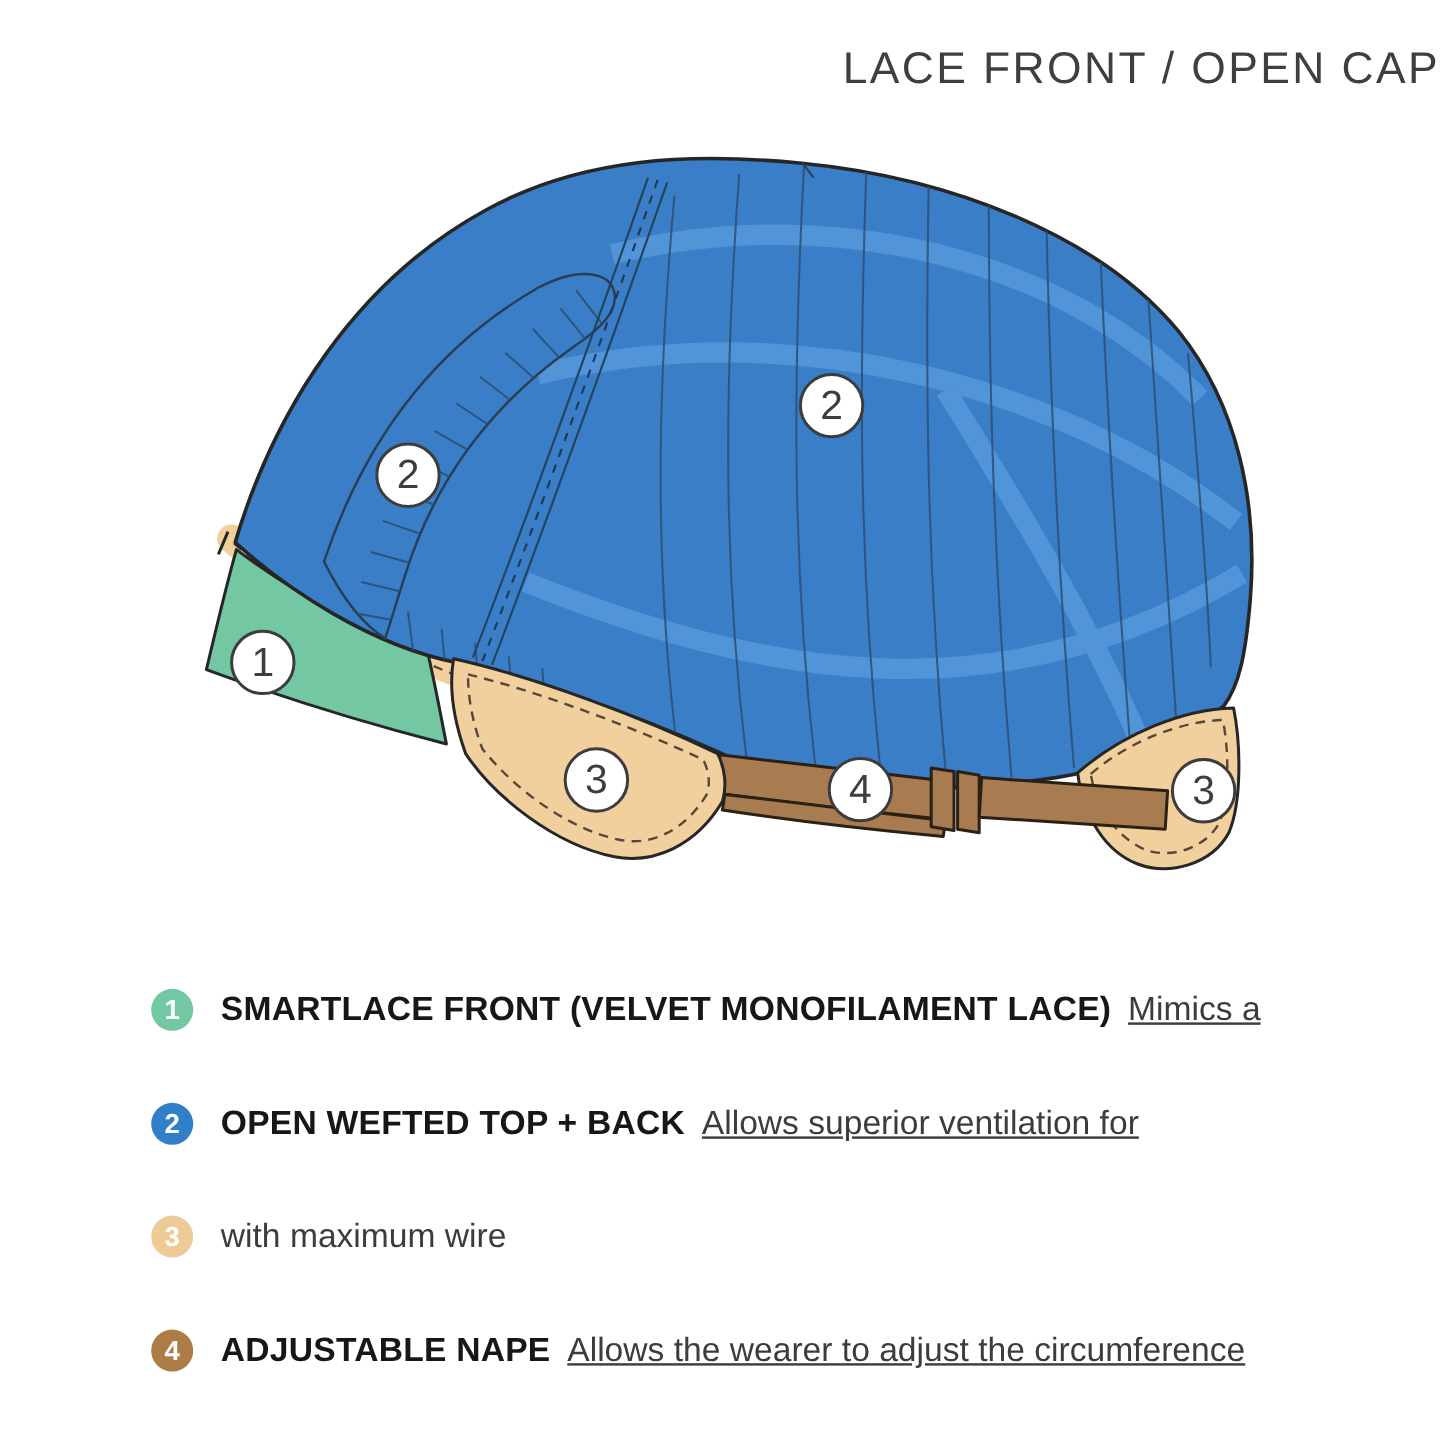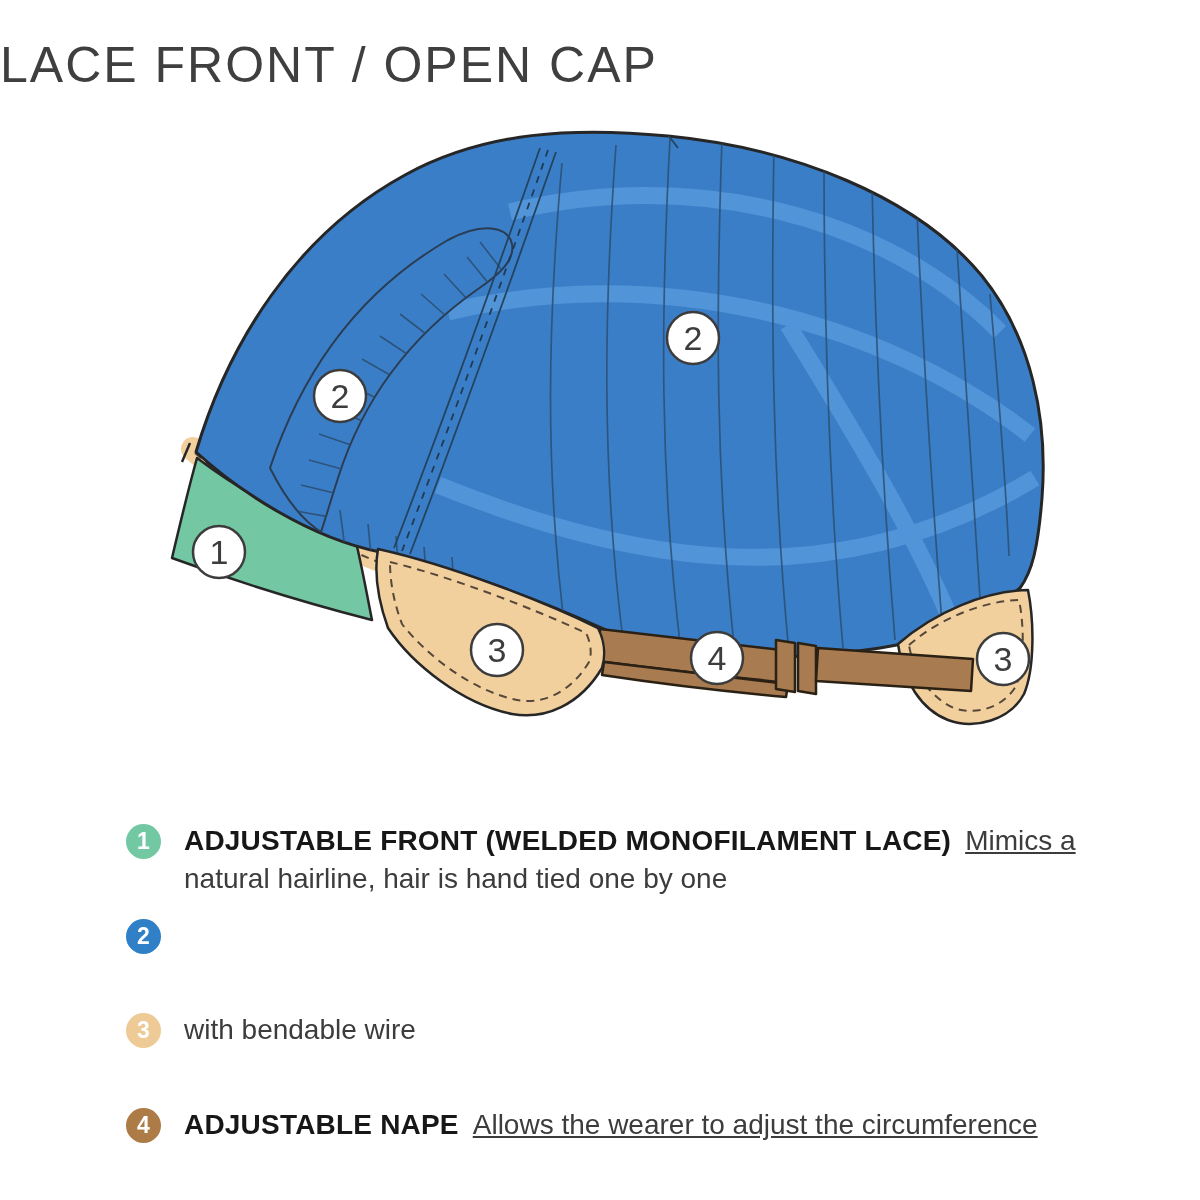--- a/index.html
+++ b/index.html
@@ -1,19 +1,19 @@
 <!DOCTYPE html>
 <html><head>
 <meta charset="utf-8">
 <style>
   html,body{margin:0;padding:0;background:#ffffff;}
   .page{position:relative;width:1200px;height:1200px;background:#ffffff;
         font-family:"Liberation Sans",sans-serif;overflow:hidden;}
-  .title{position:absolute;top:36px;left:0;width:100%;text-align:left;
-         font-size:50px;letter-spacing:2px;color:#3f3f3f;font-weight:400;}
+  .title{position:absolute;top:36px;left:0;width:100%;text-align:right;
+         font-size:37px;letter-spacing:2px;color:#3f3f3f;font-weight:400;}
   .diagram-svg{position:absolute;left:0;top:0;width:1200px;height:1200px;}
   .marker-num{font-family:"Liberation Sans",sans-serif;font-size:34px;fill:#3d3d3d;}
   .legend{position:absolute;left:126px;top:0;width:1000px;}
   .legend-row{position:absolute;display:flex;align-items:flex-start;}
   .row-1{top:822px;} .row-2{top:917px;} .row-3{top:1011px;} .row-4{top:1106px;}
   .badge{flex:0 0 auto;width:35px;height:35px;border-radius:50%;color:#ffffff;
          font-size:23px;font-weight:700;text-align:center;line-height:35px;margin-top:2px;}
   .badge-1{background:#72c8a2;} .badge-2{background:#2f80c6;}
   .badge-3{background:#eeca96;} .badge-4{background:#ad7b45;}
   .legend-text{margin-left:23px;font-size:28px;line-height:38px;color:#3c3c3c;}
@@ -170,35 +170,35 @@
         <text class="marker-num" x="1003" y="659" text-anchor="middle" dominant-baseline="central">3</text>
       </g>
     </g>
   </svg>
 
   <div class="legend">
 
     <div class="legend-row row-1">
       <div class="badge badge-1">1</div>
       <div class="legend-text">
-        <div><span class="legend-label">ADJUSTABLE FRONT (WELDED MONOFILAMENT LACE)</span><span class="legend-desc-inline">Mimics a</span></div>
-        <div class="legend-line2">natural hairline, hair is hand tied one by one</div>
+        <div><span class="legend-label">SMARTLACE FRONT (VELVET MONOFILAMENT LACE)</span><span class="legend-desc-inline">Mimics a</span></div>
       </div>
     </div>
 
     <div class="legend-row row-2">
       <div class="badge badge-2">2</div>
       <div class="legend-text">
+        <div><span class="legend-label">OPEN WEFTED TOP + BACK</span><span class="legend-desc-inline">Allows superior ventilation for</span></div>
       </div>
     </div>
 
     <div class="legend-row row-3">
       <div class="badge badge-3">3</div>
       <div class="legend-text">
-        <div class="legend-line2">with bendable wire</div>
+        <div class="legend-line2">with maximum wire</div>
       </div>
     </div>
 
     <div class="legend-row row-4">
       <div class="badge badge-4">4</div>
       <div class="legend-text">
         <div><span class="legend-label">ADJUSTABLE NAPE</span><span class="legend-desc-inline">Allows the wearer to adjust the circumference</span></div>
 
       </div>
     </div>

